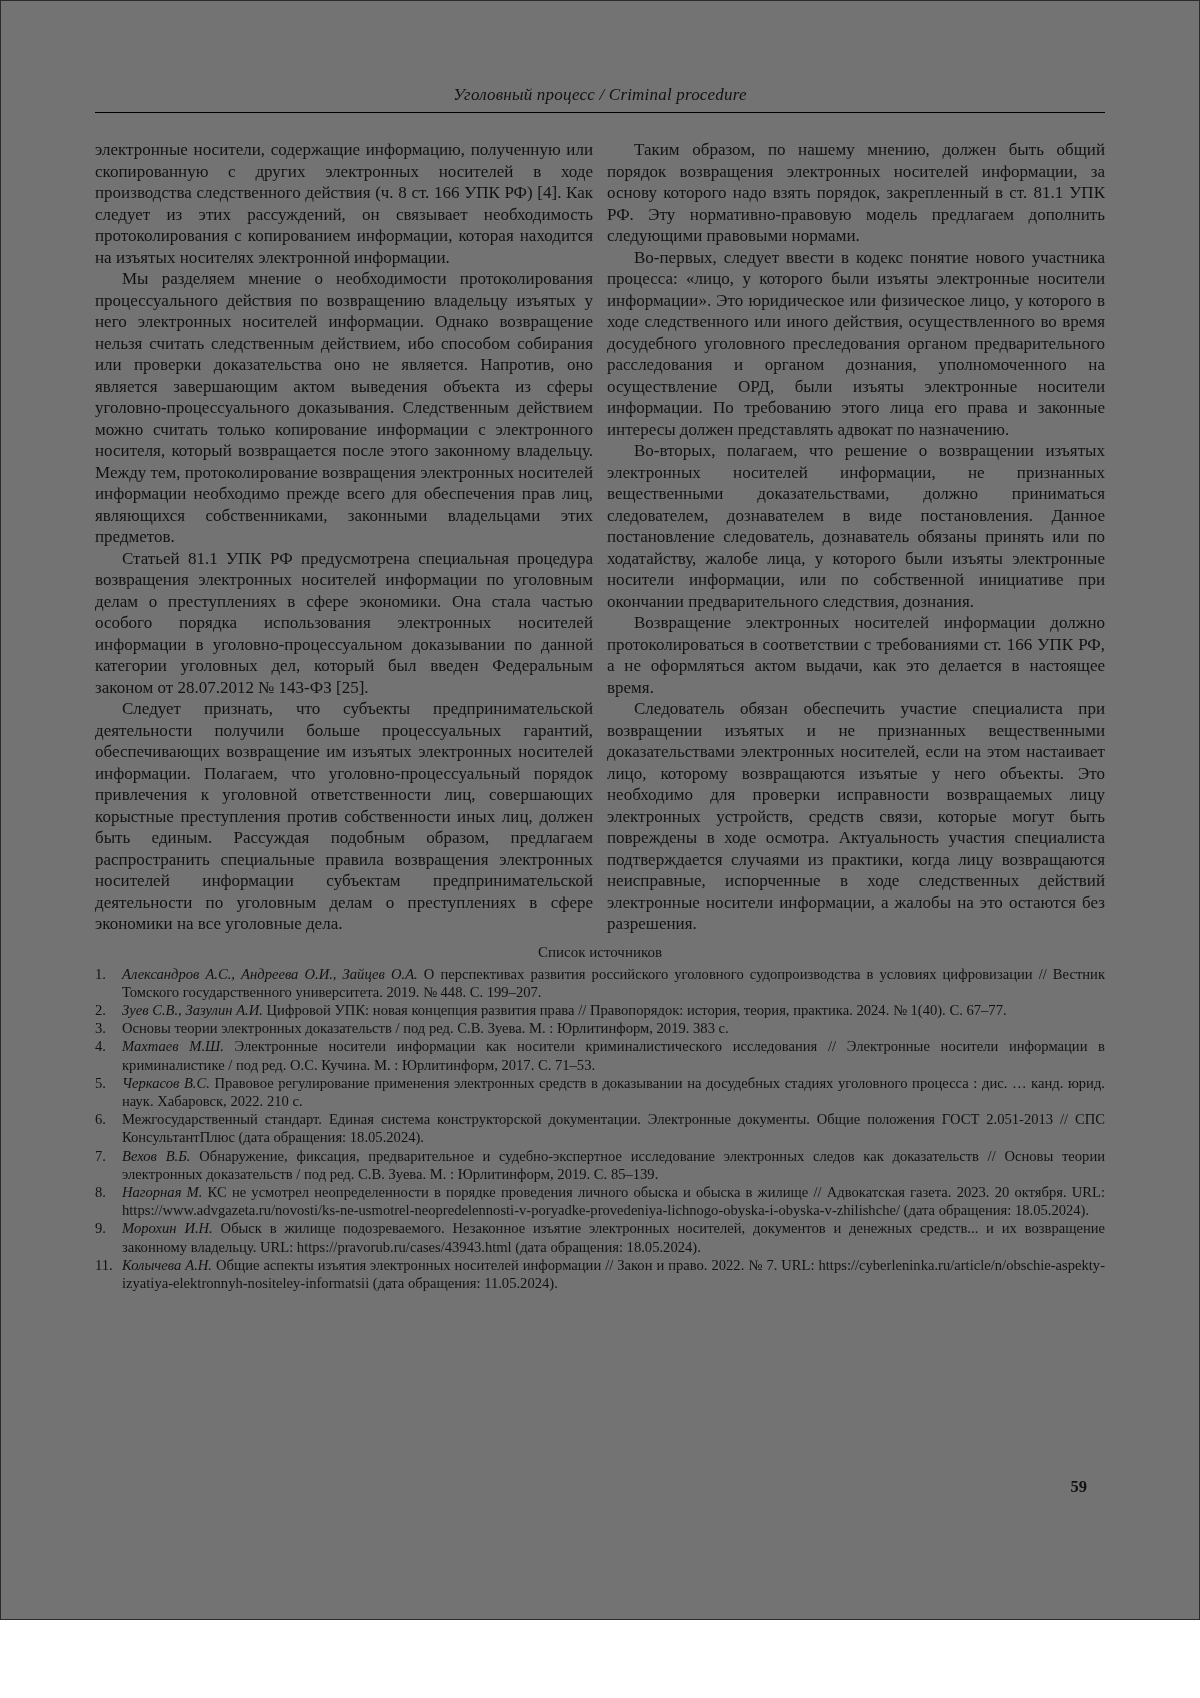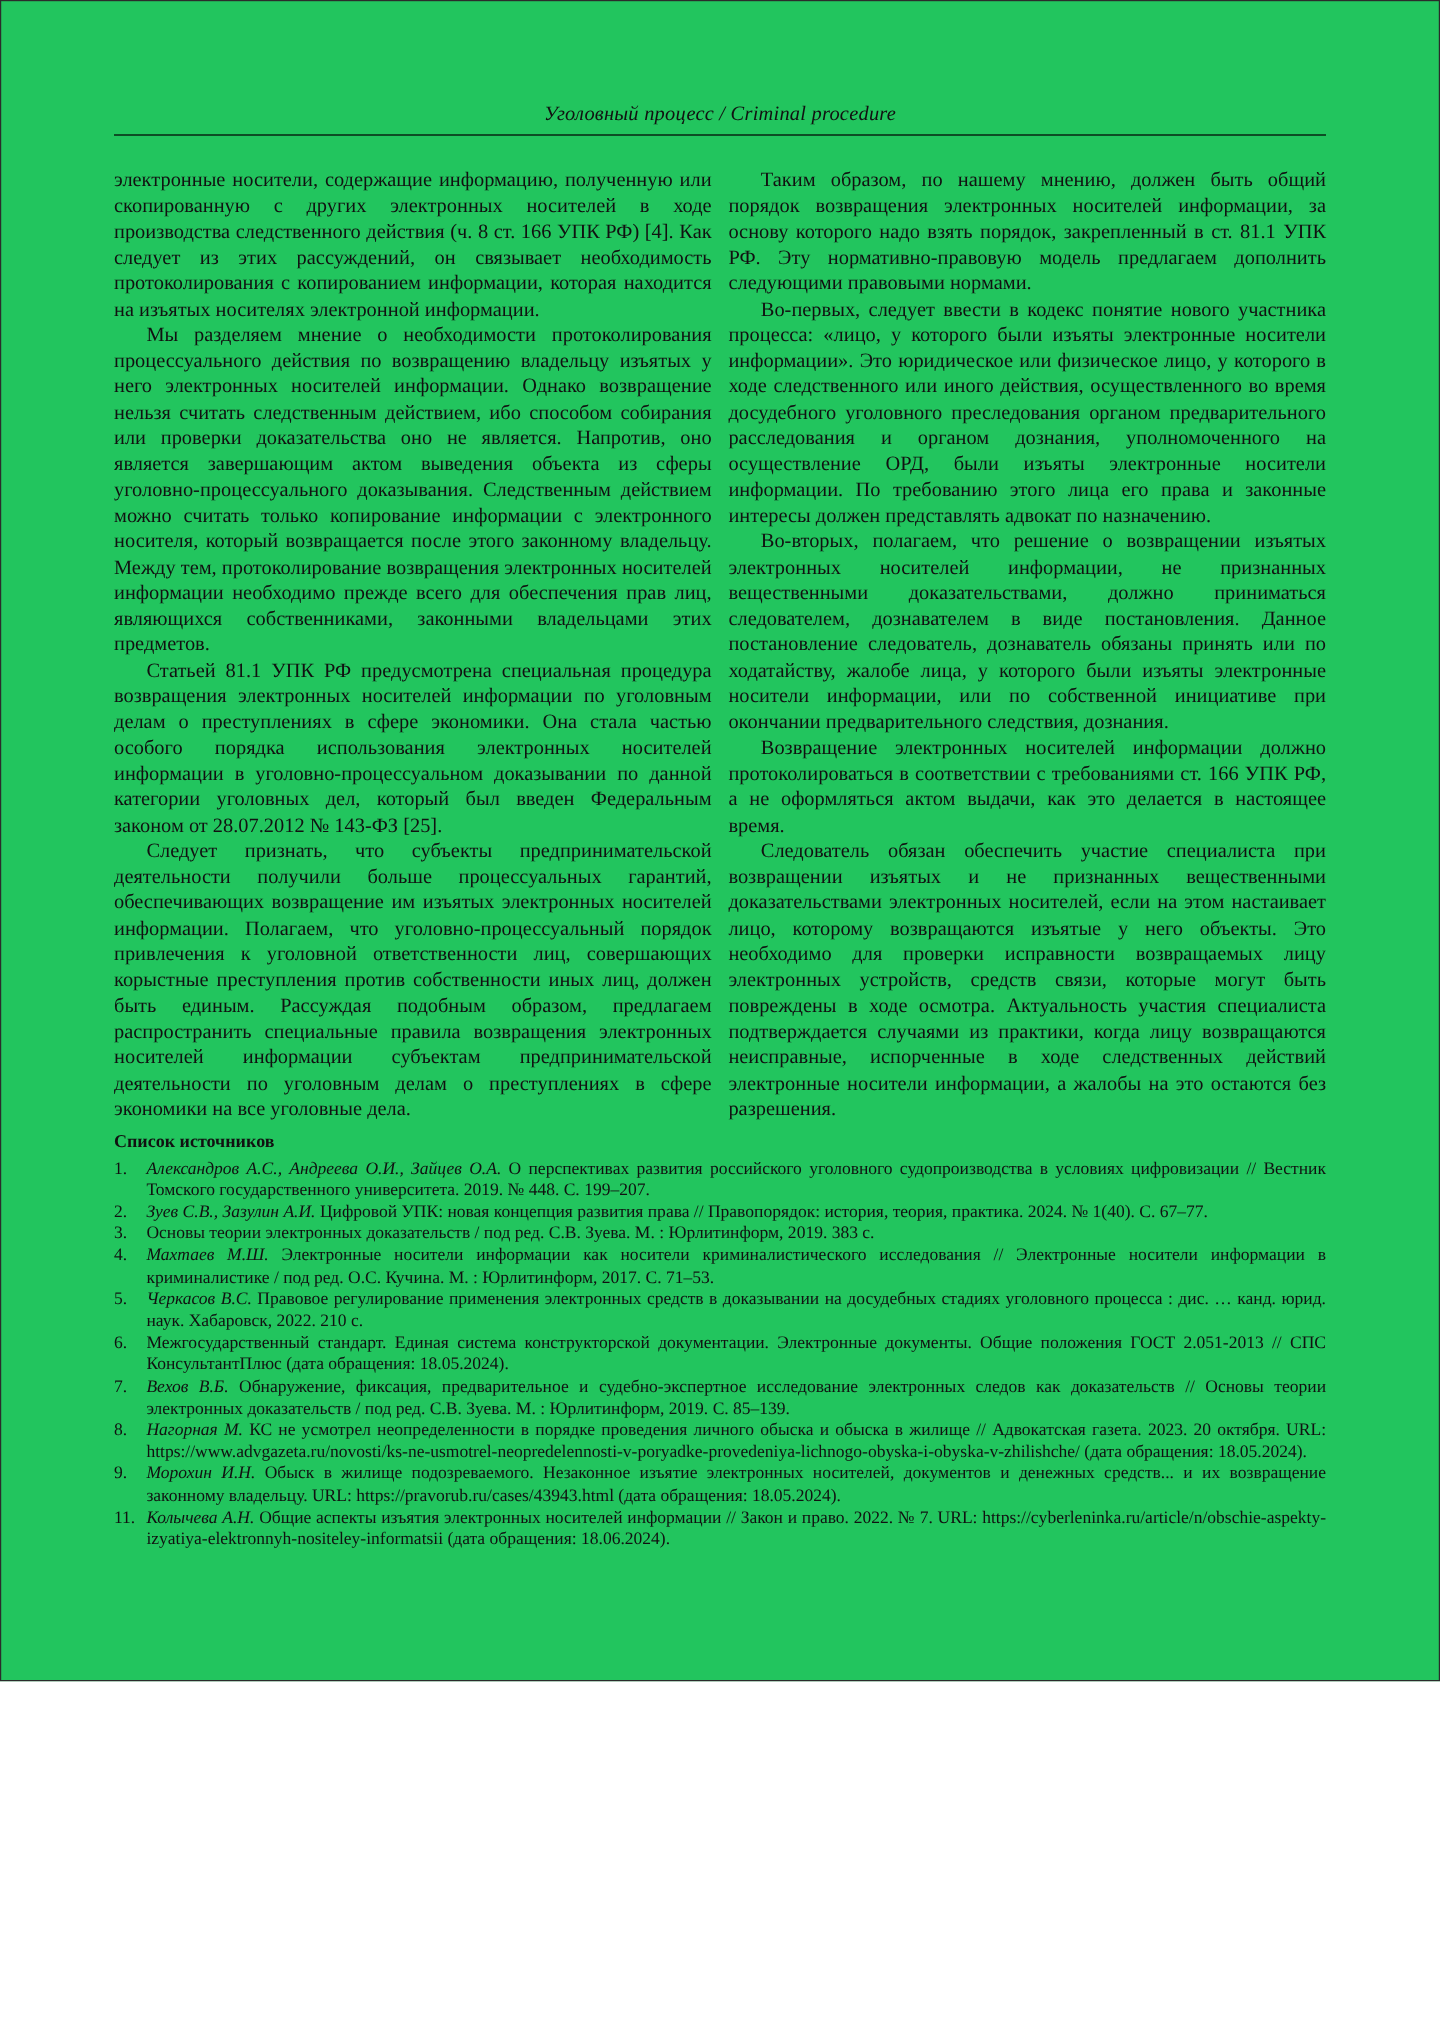--- a/index.html
+++ b/index.html
@@ -4,22 +4,22 @@
 <style>
   html, body { margin: 0; padding: 0; }
   body {
     background: #ffffff;
     color: #111111;
     font-family: "Liberation Serif", "DejaVu Serif", serif;
   }
   .page {
     position: relative;
     width: 1200px;
-    height: 1401px;
-    background: #22c55e;
+    height: 1620px;
+    background: #737373;
     border: 1px solid #2b2b2b;
     box-sizing: border-box;
     overflow: hidden;
   }
   .content {
     padding: 0 94px;
   }
   .running-head {
     margin-top: 84px;
     text-align: center;
@@ -47,22 +47,23 @@
   p.para {
     margin: 0;
     text-indent: 27px;
     hyphens: auto;
   }
   p.para.first {
     text-indent: 0;
   }
   .ref-title {
     margin: 9px 0 4px 0;
+    text-align: center;
     font-size: 15px;
-    font-weight: bold;
+    font-weight: normal;
   }
   .refs {
     font-size: 14.6px;
     line-height: 18.2px;
   }
   .ref {
     display: flex;
   }
   .ref-num {
     flex: 0 0 27px;
@@ -146,20 +147,20 @@
       <div class="ref">
         <span class="ref-num">8.</span>
         <span class="ref-body"><i>Нагорная М.</i><span> КС не усмотрел неопределенности в порядке проведения личного обыска и обыска в жилище // Адвокатская газета. 2023. 20 октября. URL: https://www.advgazeta.ru/novosti/ks-ne-usmotrel-neopredelennosti-v-poryadke-provedeniya-lichnogo-obyska-i-obyska-v-zhilishche/ (дата обращения: 18.05.2024).</span></span>
       </div>
       <div class="ref">
         <span class="ref-num">9.</span>
         <span class="ref-body"><i>Морохин И.Н.</i><span> Обыск в жилище подозреваемого. Незаконное изъятие электронных носителей, документов и денежных средств... и их возвращение законному владельцу. URL: https://pravorub.ru/cases/43943.html (дата обращения: 18.05.2024).</span></span>
       </div>
       <div class="ref">
         <span class="ref-num">11.</span>
-        <span class="ref-body"><i>Колычева А.Н.</i><span> Общие аспекты изъятия электронных носителей информации // Закон и право. 2022. № 7. URL: https://cyberleninka.ru/article/n/obschie-aspekty-izyatiya-elektronnyh-nositeley-informatsii (дата обращения: 18.06.2024).</span></span>
+        <span class="ref-body"><i>Колычева А.Н.</i><span> Общие аспекты изъятия электронных носителей информации // Закон и право. 2022. № 7. URL: https://cyberleninka.ru/article/n/obschie-aspekty-izyatiya-elektronnyh-nositeley-informatsii (дата обращения: 11.05.2024).</span></span>
       </div>
     </div>
 
   </div>
 
   <div class="page-number">59</div>
 </div>
 
 </body></html>

